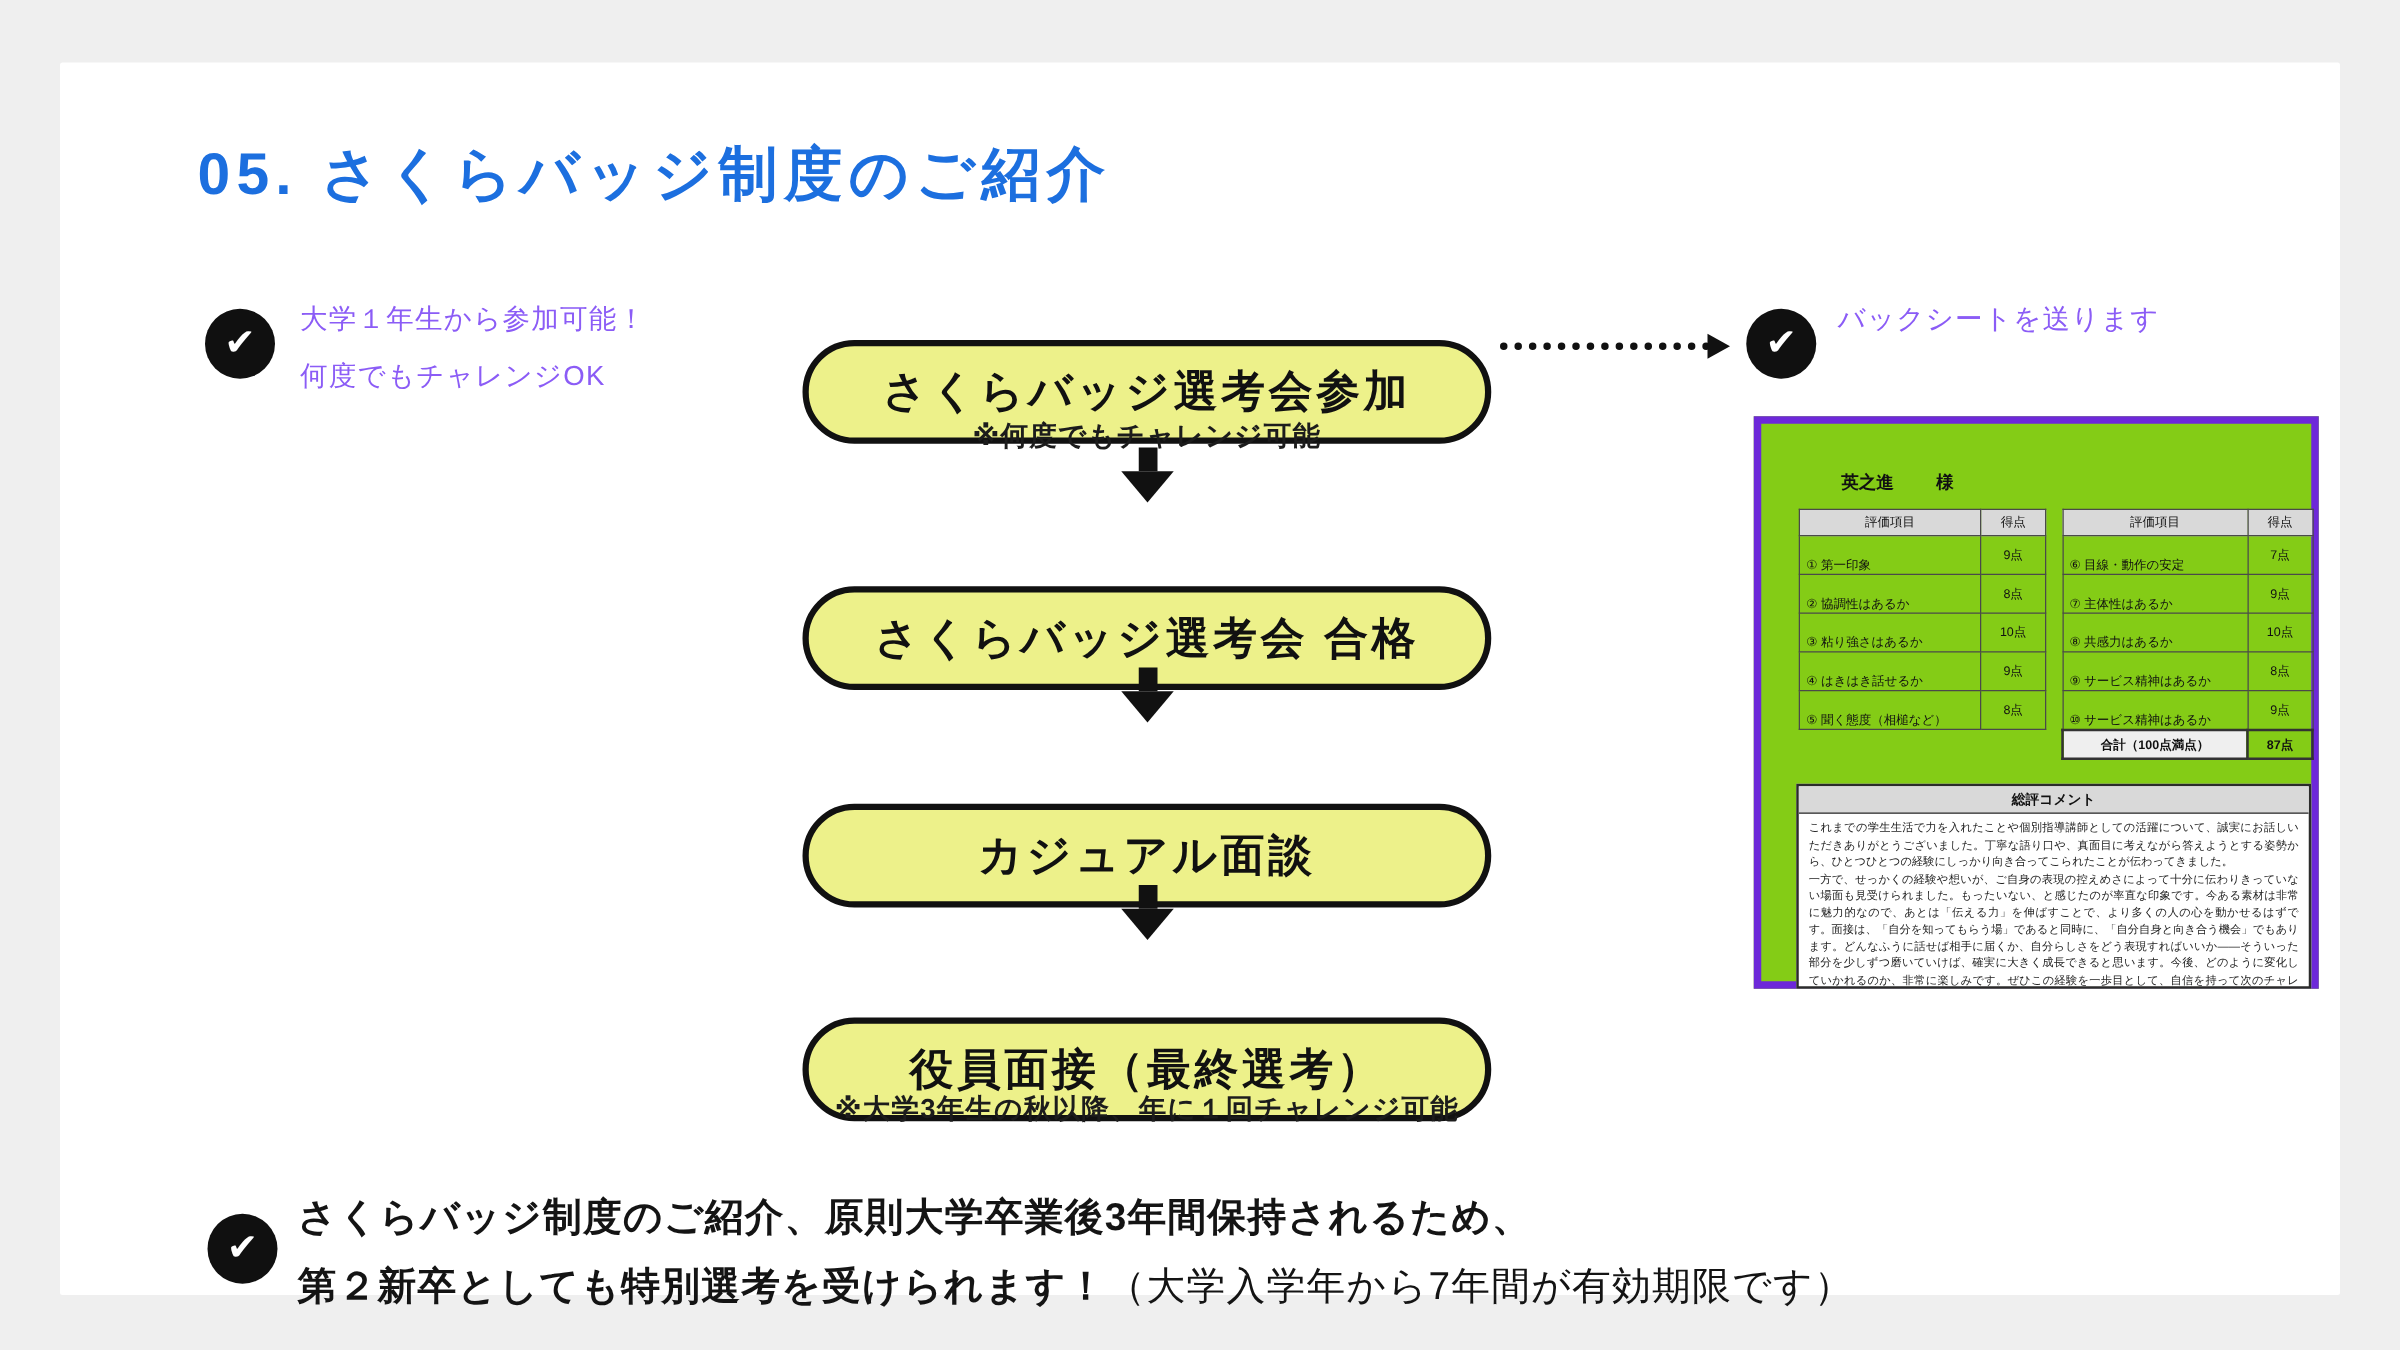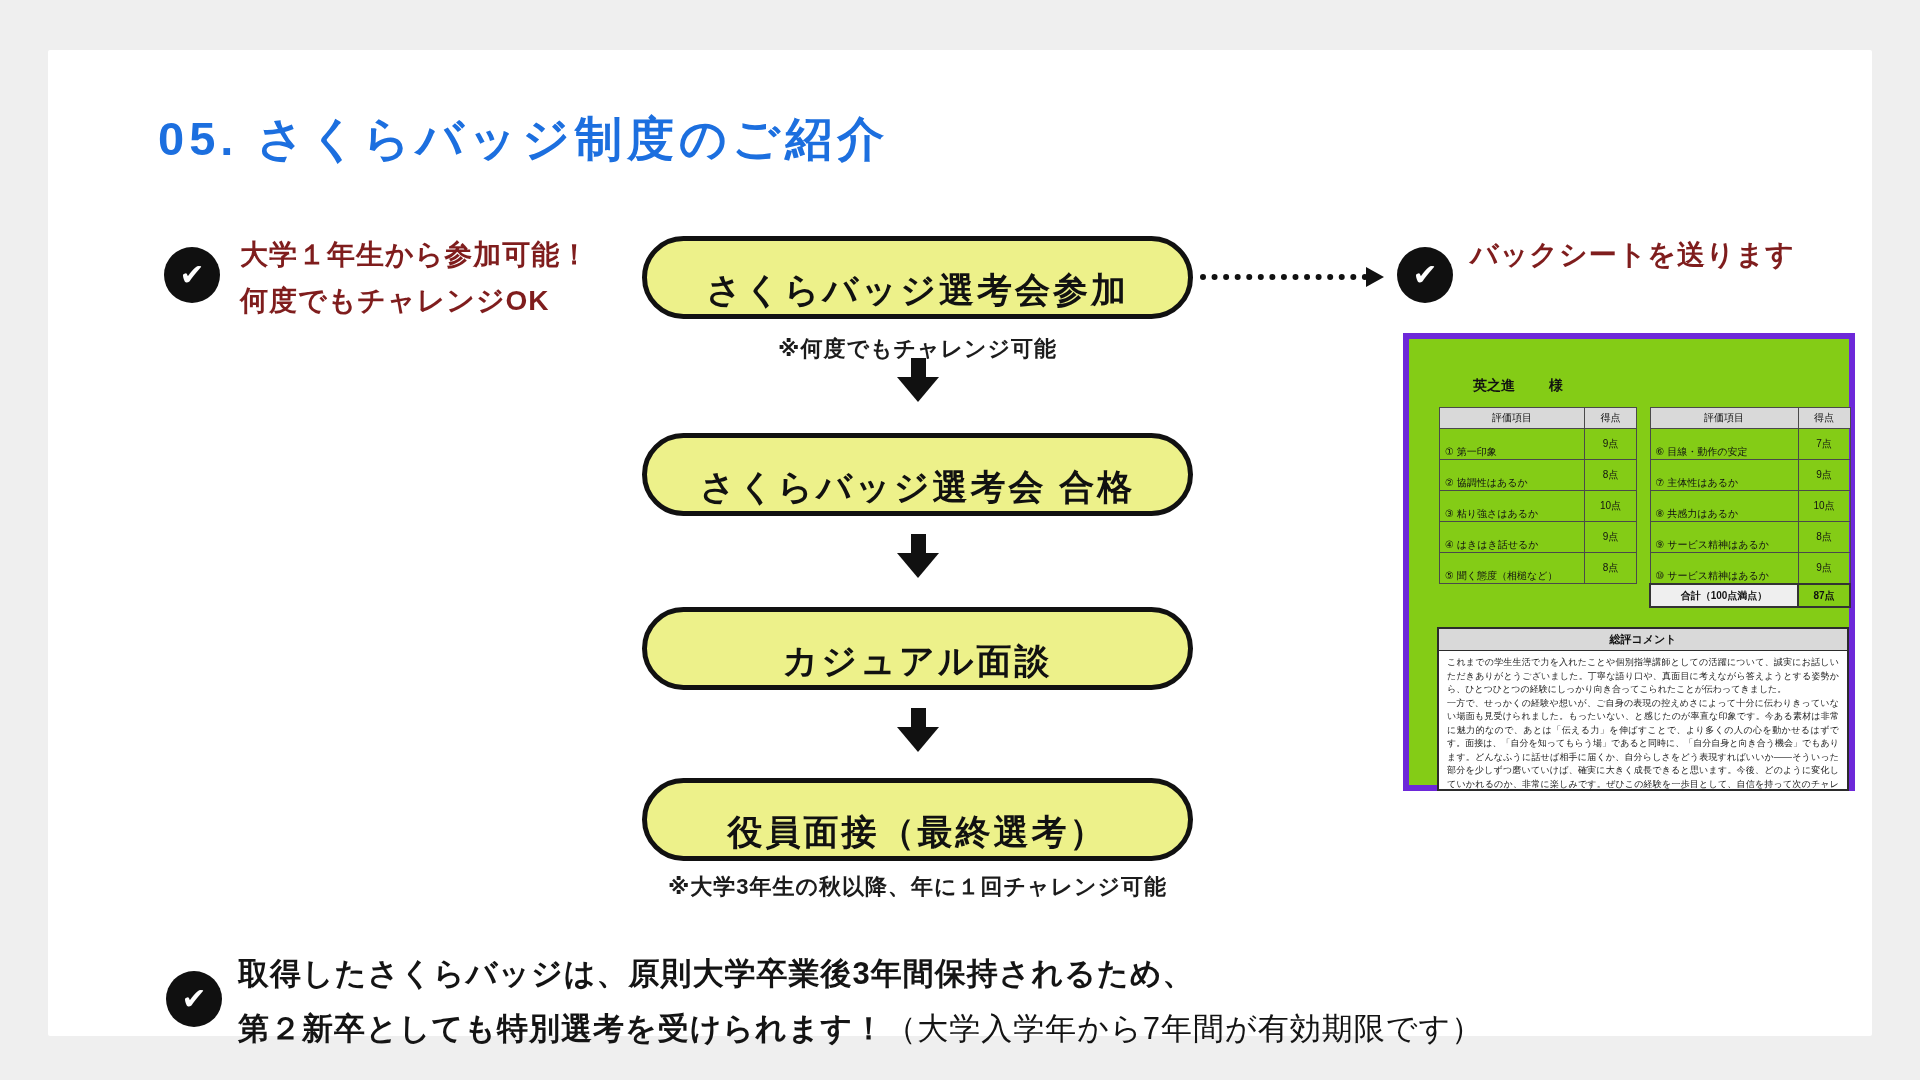--- a/index.html
+++ b/index.html
@@ -19,28 +19,28 @@
     font-size:47px;font-weight:800;letter-spacing:5px;color:#1c6fdf;
     white-space:nowrap;
   }
   
   .check-circle{
     position:absolute;width:56px;height:56px;border-radius:50%;
     background:#101010;color:#ffffff;display:flex;align-items:center;justify-content:center;
     font-size:30px;font-weight:700;line-height:1;
   }
   .callout-text{
-    position:absolute;font-weight:700;color:#7f1d1d;
-    font-size:28px;line-height:46px;letter-spacing:1px;white-space:nowrap;
+    position:absolute;font-weight:400;color:#8b5cf6;
+    font-size:22px;line-height:46px;letter-spacing:1px;white-space:nowrap;
   }
   
   .pill{
     position:absolute;left:594px;width:551px;height:83px;box-sizing:border-box;
     background:#edf18a;border:5px solid #111111;border-radius:44px;
-    display:flex;align-items:flex-end;justify-content:center;
+    display:flex;align-items:center;justify-content:center;margin-top:36px;
   }
   .pill span{font-size:35px;font-weight:700;letter-spacing:3px;color:#111;white-space:nowrap;}
   .pill-note{
     position:absolute;left:594px;width:551px;text-align:center;
     font-size:22px;font-weight:600;color:#1c1c1c;letter-spacing:1px;white-space:nowrap;
   }
   .arrow-down{position:absolute;left:848px;width:44px;}
   .arrow-down .stem{width:15px;height:19px;background:#111;margin:0 auto;}
   .arrow-down .head{
     width:0;height:0;margin:0 auto;
@@ -225,18 +225,18 @@
         <div class="comment-head">総評コメント</div>
         <div class="comment-body">これまでの学生生活で力を入れたことや個別指導講師としての活躍について、誠実にお話しいただきありがとうございました。丁寧な語り口や、真面目に考えながら答えようとする姿勢から、ひとつひとつの経験にしっかり向き合ってこられたことが伝わってきました。
 一方で、せっかくの経験や想いが、ご自身の表現の控えめさによって十分に伝わりきっていない場面も見受けられました。もったいない、と感じたのが率直な印象です。今ある素材は非常に魅力的なので、あとは「伝える力」を伸ばすことで、より多くの人の心を動かせるはずです。面接は、「自分を知ってもらう場」であると同時に、「自分自身と向き合う機会」でもあります。どんなふうに話せば相手に届くか、自分らしさをどう表現すればいいか——そういった部分を少しずつ磨いていけば、確実に大きく成長できると思います。今後、どのように変化していかれるのか、非常に楽しみです。ぜひこの経験を一歩目として、自信を持って次のチャレンジに踏み出してみてください。</div>
       </div>
     </div>
 
     <div class="check-circle" style="left:118px;top:921px;">
       <span>✔</span>
     </div>
     <div class="bottom-text">
-      <div class="b">取得したさくらバッジは、原則大学卒業後3年間保持されるため、</div>
+      <div class="b">さくらバッジ制度のご紹介、原則大学卒業後3年間保持されるため、</div>
       <div><span class="b">第２新卒としても特別選考を受けられます！</span><span class="r">（大学入学年から7年間が有効期限です）</span></div>
     </div>
 
   </div>
 </div>
 
 </body></html>

